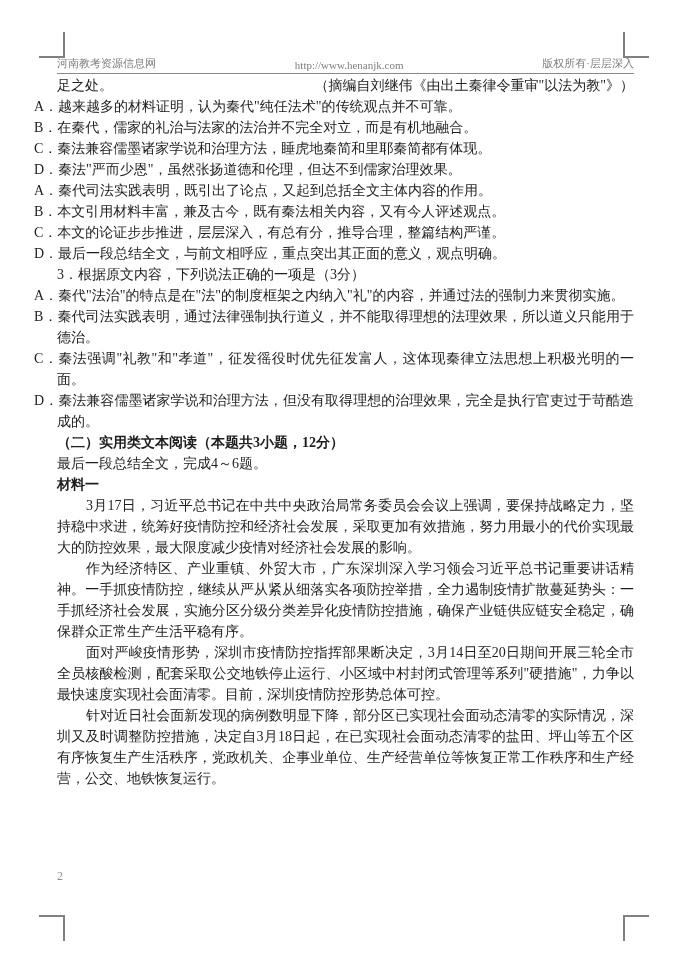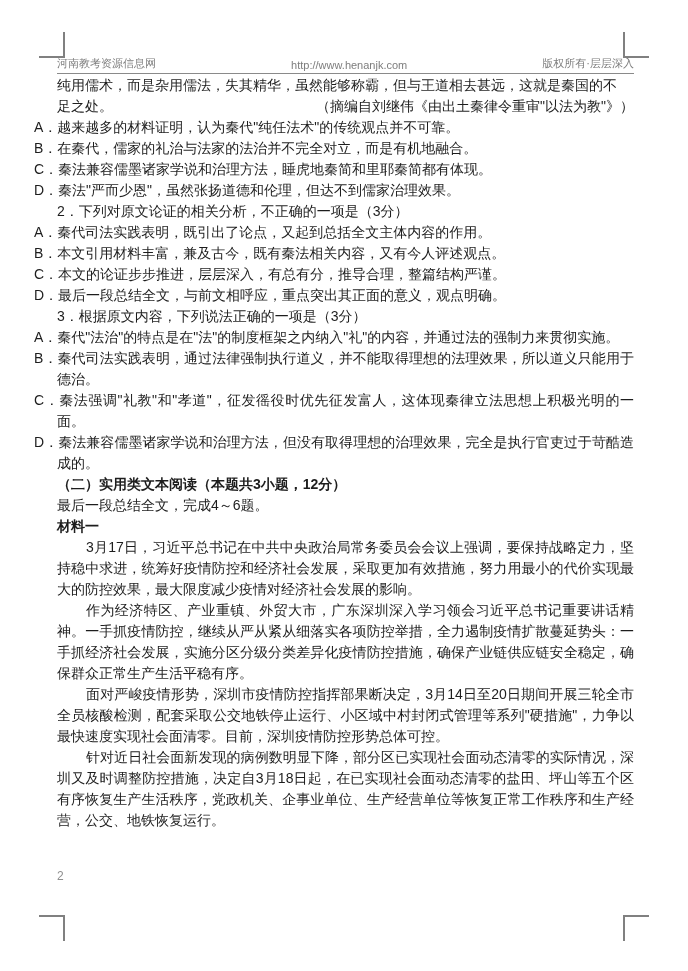--- a/index.html
+++ b/index.html
@@ -1,20 +1,20 @@
 <!DOCTYPE html>
 <html><head>
 <meta charset="utf-8">
 <style>
   html,body{margin:0;padding:0;background:#ffffff;}
   .page{
     position:relative;
     width:668px;height:971px;
     background:#ffffff;
-    font-family:Liberation Sans, sans-serif;
+    font-family:Liberation Serif, serif;
     color:#1d1d1d;
     overflow:hidden;
   }
   
   .crop{position:absolute;width:24px;height:24px;}
   .crop.tl{left:39px;top:32px;border-right:2px solid #808080;border-bottom:2px solid #808080;}
   .crop.tr{left:623px;top:32px;border-left:2px solid #808080;border-bottom:2px solid #808080;}
   .crop.bl{left:39px;top:915px;border-right:2px solid #808080;border-top:2px solid #808080;}
   .crop.br{left:623px;top:915px;border-left:2px solid #808080;border-top:2px solid #808080;}
   
@@ -53,32 +53,30 @@
   <div class="crop bl"></div>
   <div class="crop br"></div>
 
   <div class="header">
     <span>河南教考资源信息网</span>
     <span>http://www.henanjk.com</span>
     <span>版权所有·层层深入</span>
   </div>
 
   <div class="content">
-    <p>纯用儒术，而是杂用儒法，失其精华，虽然能够称霸，但与王道相去甚远，这就是秦国的不</p>
     <p class="split">
       <span>足之处。</span>
       <span>（摘编自刘继伟《由出土秦律令重审"以法为教"》）</span>
     </p>
 
     <div>
         <p class="option">A．越来越多的材料证明，认为秦代"纯任法术"的传统观点并不可靠。</p>
         <p class="option">B．在秦代，儒家的礼治与法家的法治并不完全对立，而是有机地融合。</p>
         <p class="option">C．秦法兼容儒墨诸家学说和治理方法，睡虎地秦简和里耶秦简都有体现。</p>
         <p class="option">D．秦法"严而少恩"，虽然张扬道德和伦理，但达不到儒家治理效果。</p>
-        <p class="stem">2．下列对原文论证的相关分析，不正确的一项是（3分）</p>
         <p class="option">A．秦代司法实践表明，既引出了论点，又起到总括全文主体内容的作用。</p>
         <p class="option">B．本文引用材料丰富，兼及古今，既有秦法相关内容，又有今人评述观点。</p>
         <p class="option">C．本文的论证步步推进，层层深入，有总有分，推导合理，整篇结构严谨。</p>
         <p class="option">D．最后一段总结全文，与前文相呼应，重点突出其正面的意义，观点明确。</p>
         <p class="stem">3．根据原文内容，下列说法正确的一项是（3分）</p>
         <p class="option">A．秦代"法治"的特点是在"法"的制度框架之内纳入"礼"的内容，并通过法的强制力来贯彻实施。</p>
         <p class="option">B．秦代司法实践表明，通过法律强制执行道义，并不能取得理想的法理效果，所以道义只能用于德治。</p>
         <p class="option">C．秦法强调"礼教"和"孝道"，征发徭役时优先征发富人，这体现秦律立法思想上积极光明的一面。</p>
         <p class="option">D．秦法兼容儒墨诸家学说和治理方法，但没有取得理想的治理效果，完全是执行官吏过于苛酷造成的。</p>
       </div>

